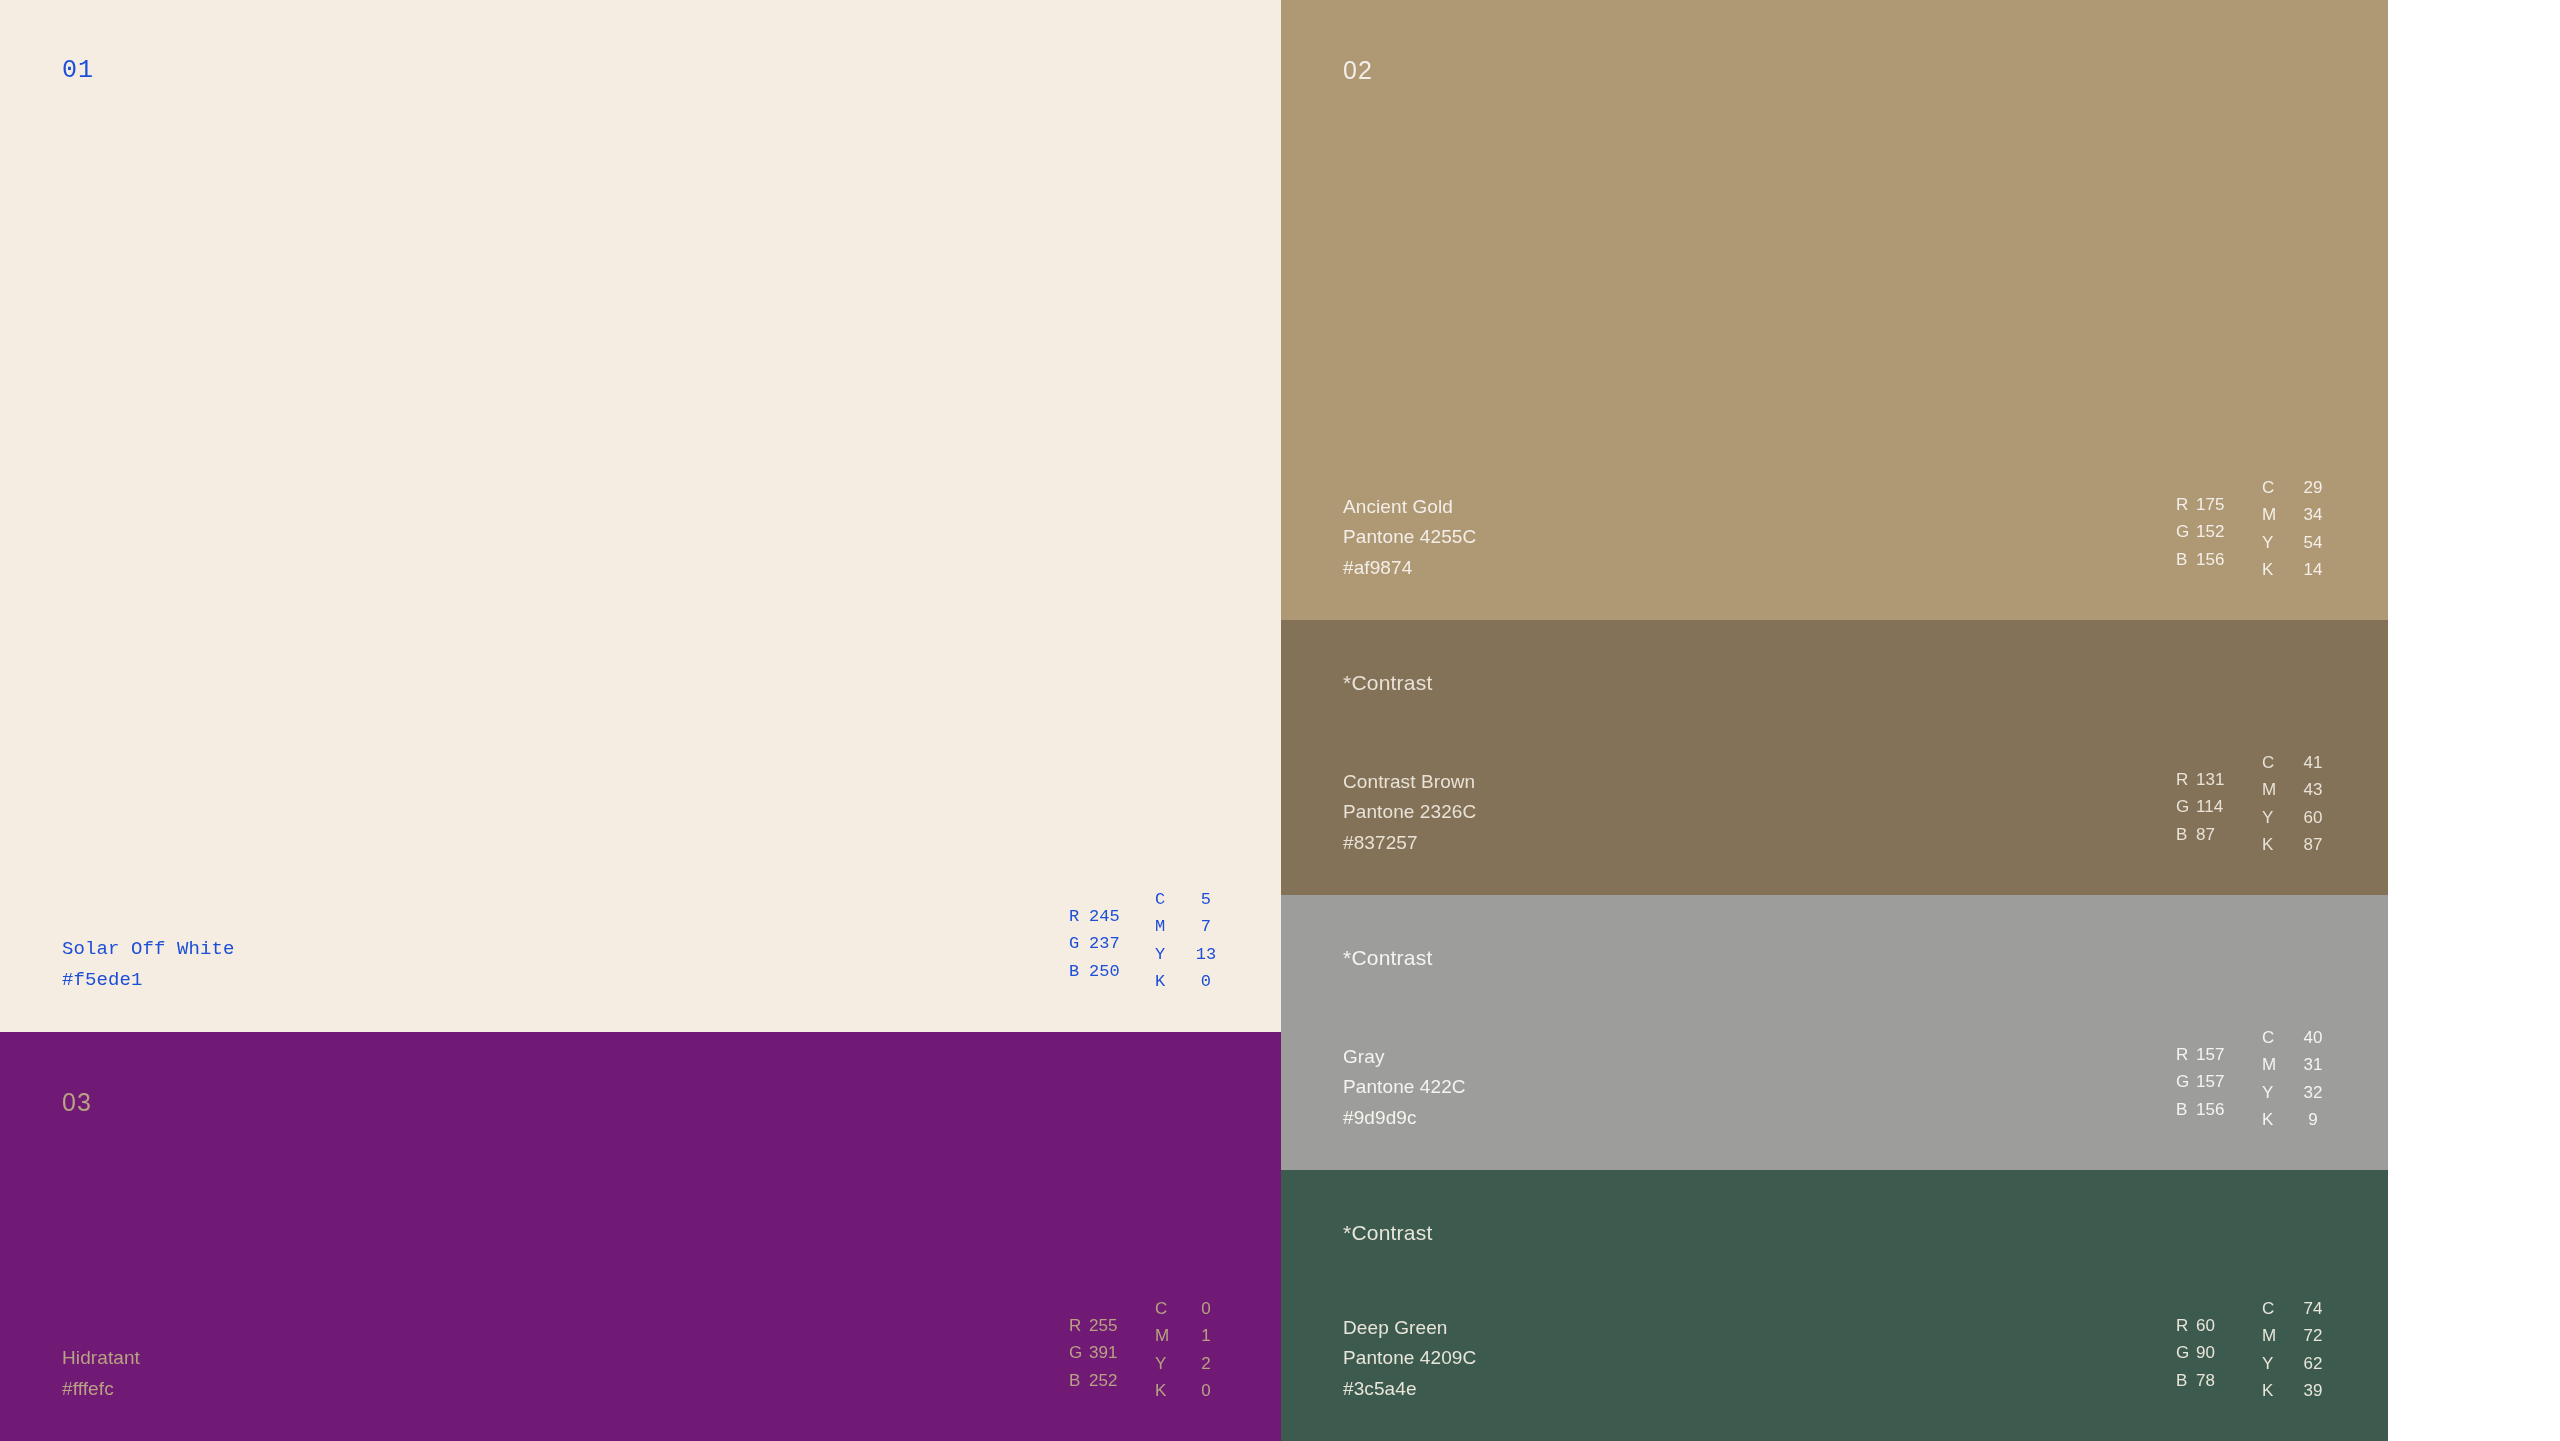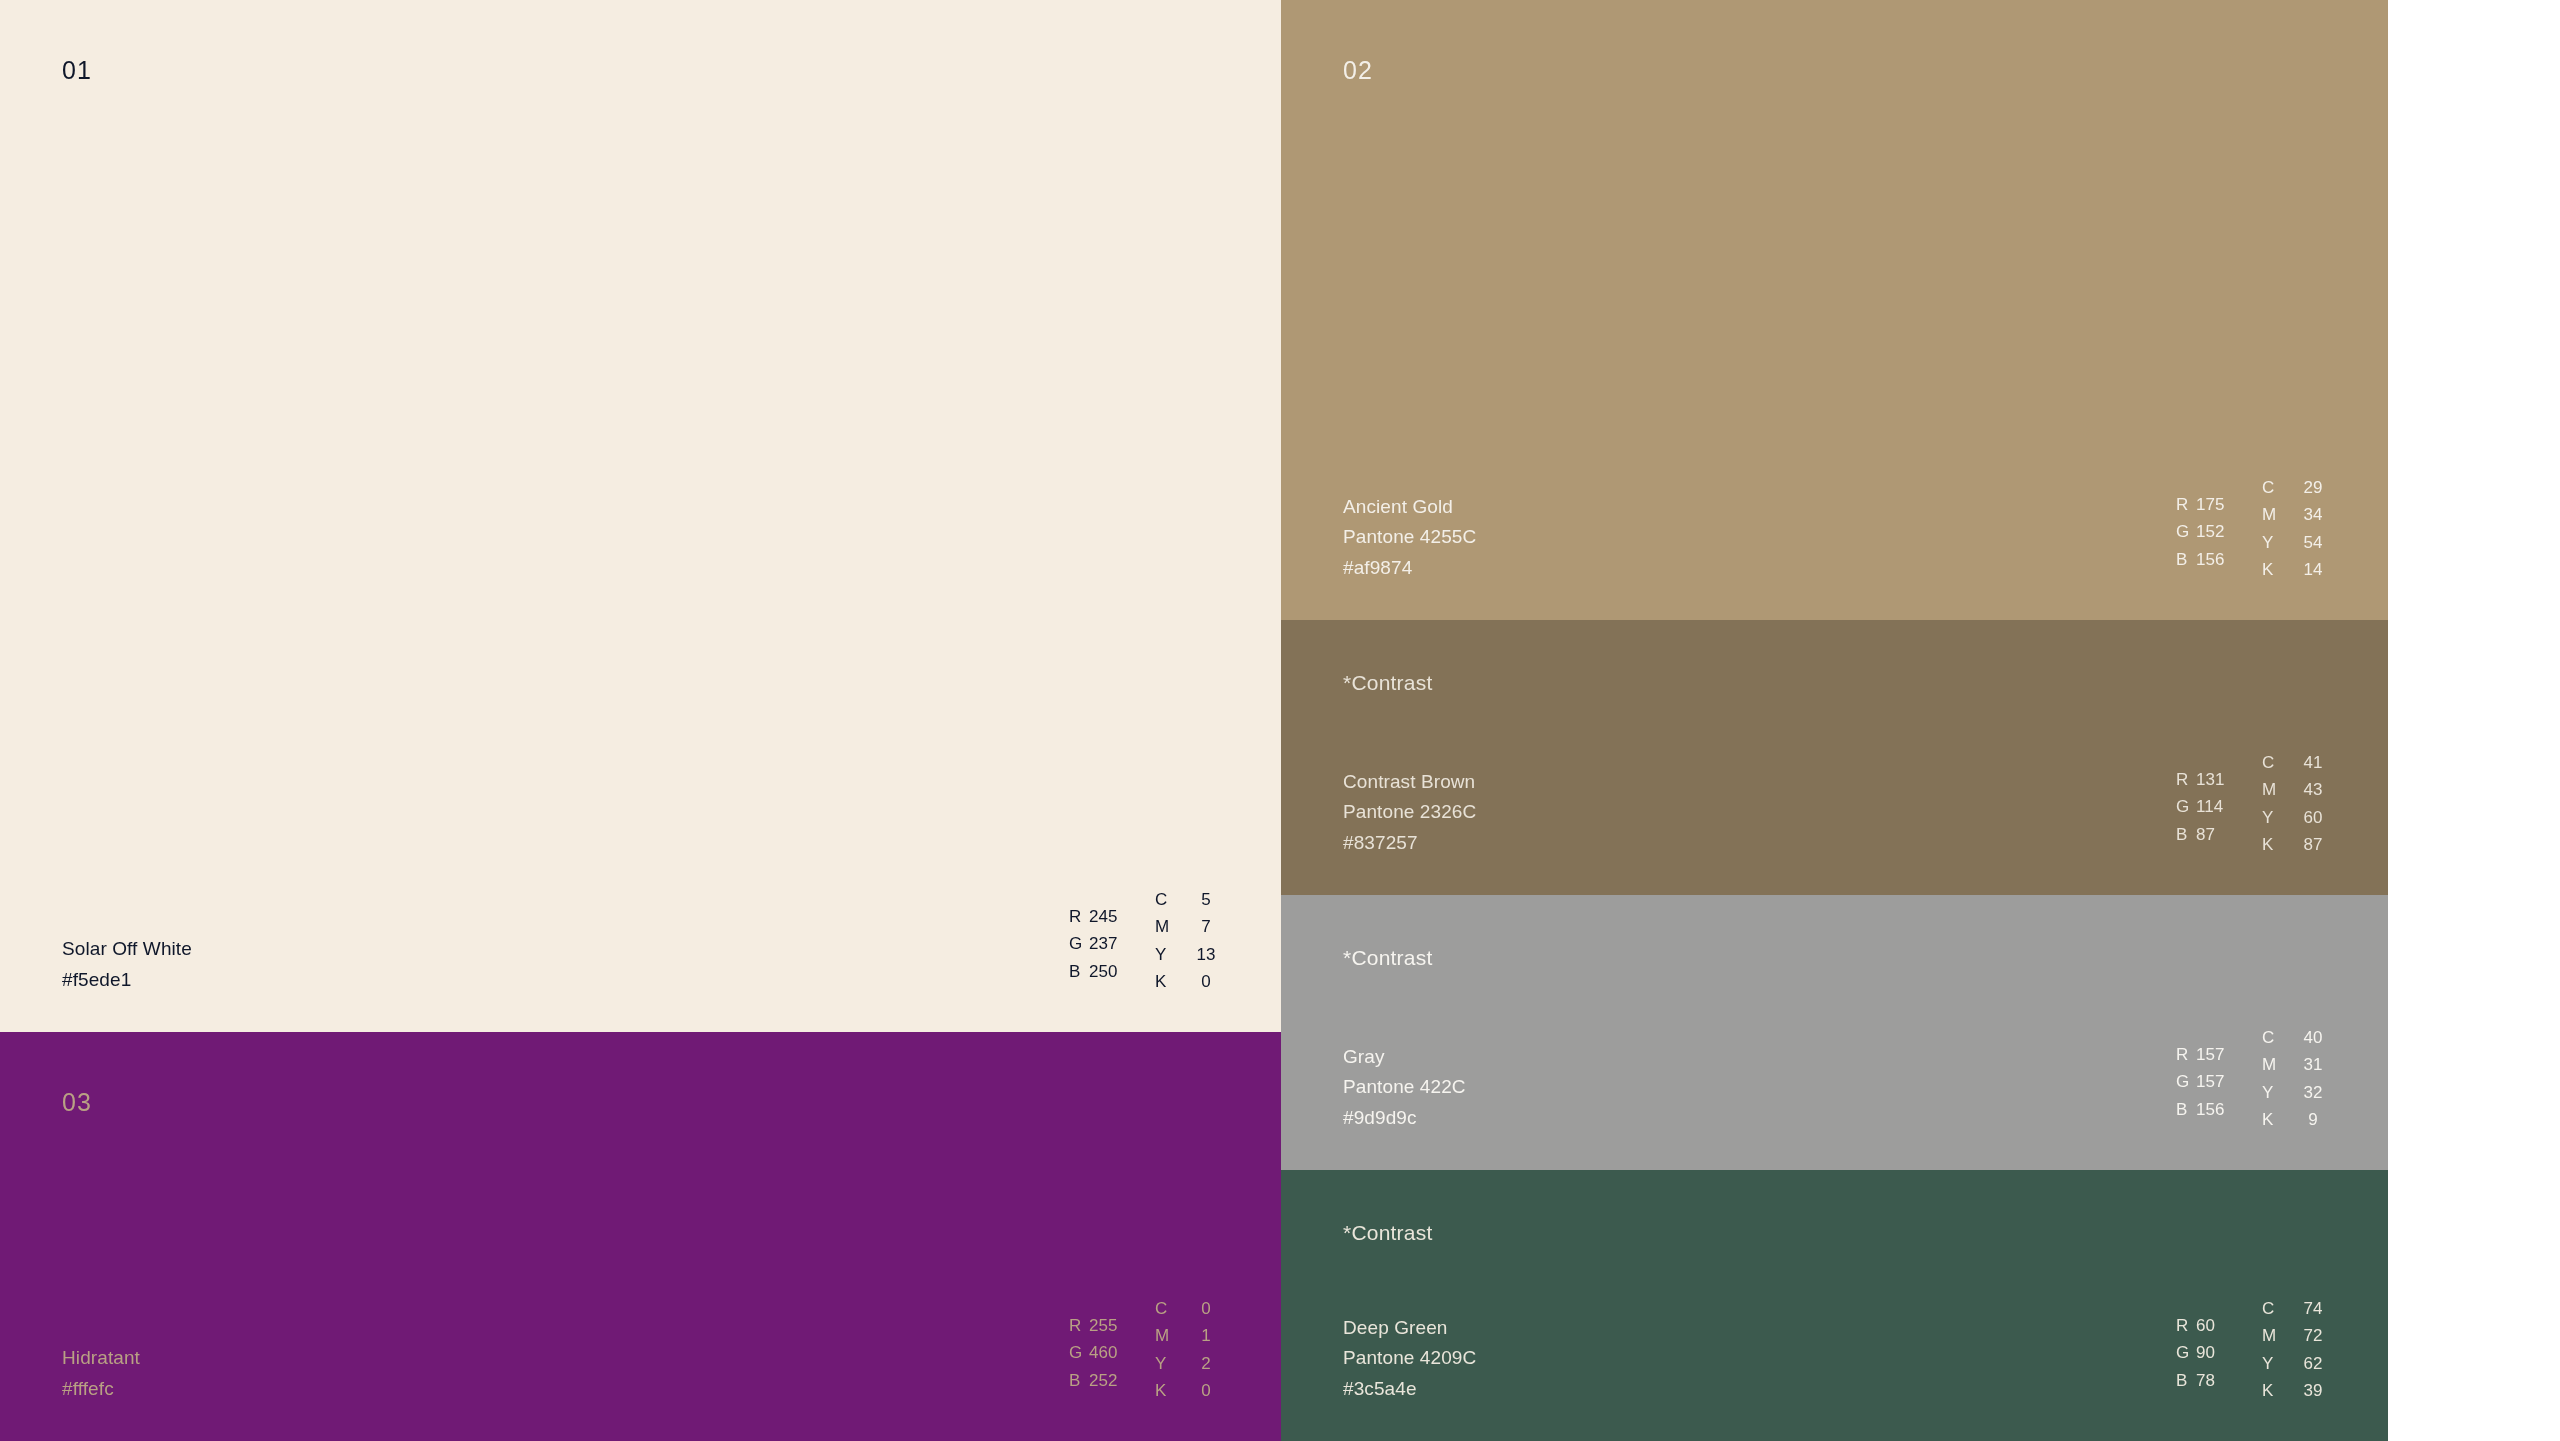--- a/index.html
+++ b/index.html
@@ -121,21 +121,21 @@
   }
   .cmyk-col .vrow {
     display: flex;
     width: 100%;
     justify-content: space-between;
   }
   .cmyk-col .vkey { width: 16px; text-align: left; }
   .cmyk-col .vval { width: 26px; text-align: center; }
 
   
-  .sw-solar     { background: #f5ede1; color: #0f172a; }
+  .sw-solar     { background: #f5ede1; color: #1d4ed8; font-family: Liberation Mono, monospace; }
   .sw-hidratant { background: #701a75; color: #b9a184; }
   .sw-gold      { background: #af9874; color: #f3efe8; }
   .sw-brown     { background: #837257; color: #e8e2d7; }
   .sw-gray      { background: #9d9d9c; color: #f6f4ef; }
   .sw-green     { background: #3c5a4e; color: #e9e5da; }
 </style>
 </head>
 <body>
 
 <div class="board">
@@ -194,21 +194,21 @@
           <div>#fffefc</div>
         </div>
         <div class="values-block">
           <div class="rgb-col">
             <div class="vrow">
               <span class="vkey">R</span>
               <span class="vval">255</span>
             </div>
             <div class="vrow">
               <span class="vkey">G</span>
-              <span class="vval">460</span>
+              <span class="vval">391</span>
             </div>
             <div class="vrow">
               <span class="vkey">B</span>
               <span class="vval">252</span>
             </div>
           </div>
           <div class="cmyk-col">
             <div class="vrow">
               <span class="vkey">C</span>
               <span class="vval">0</span>

